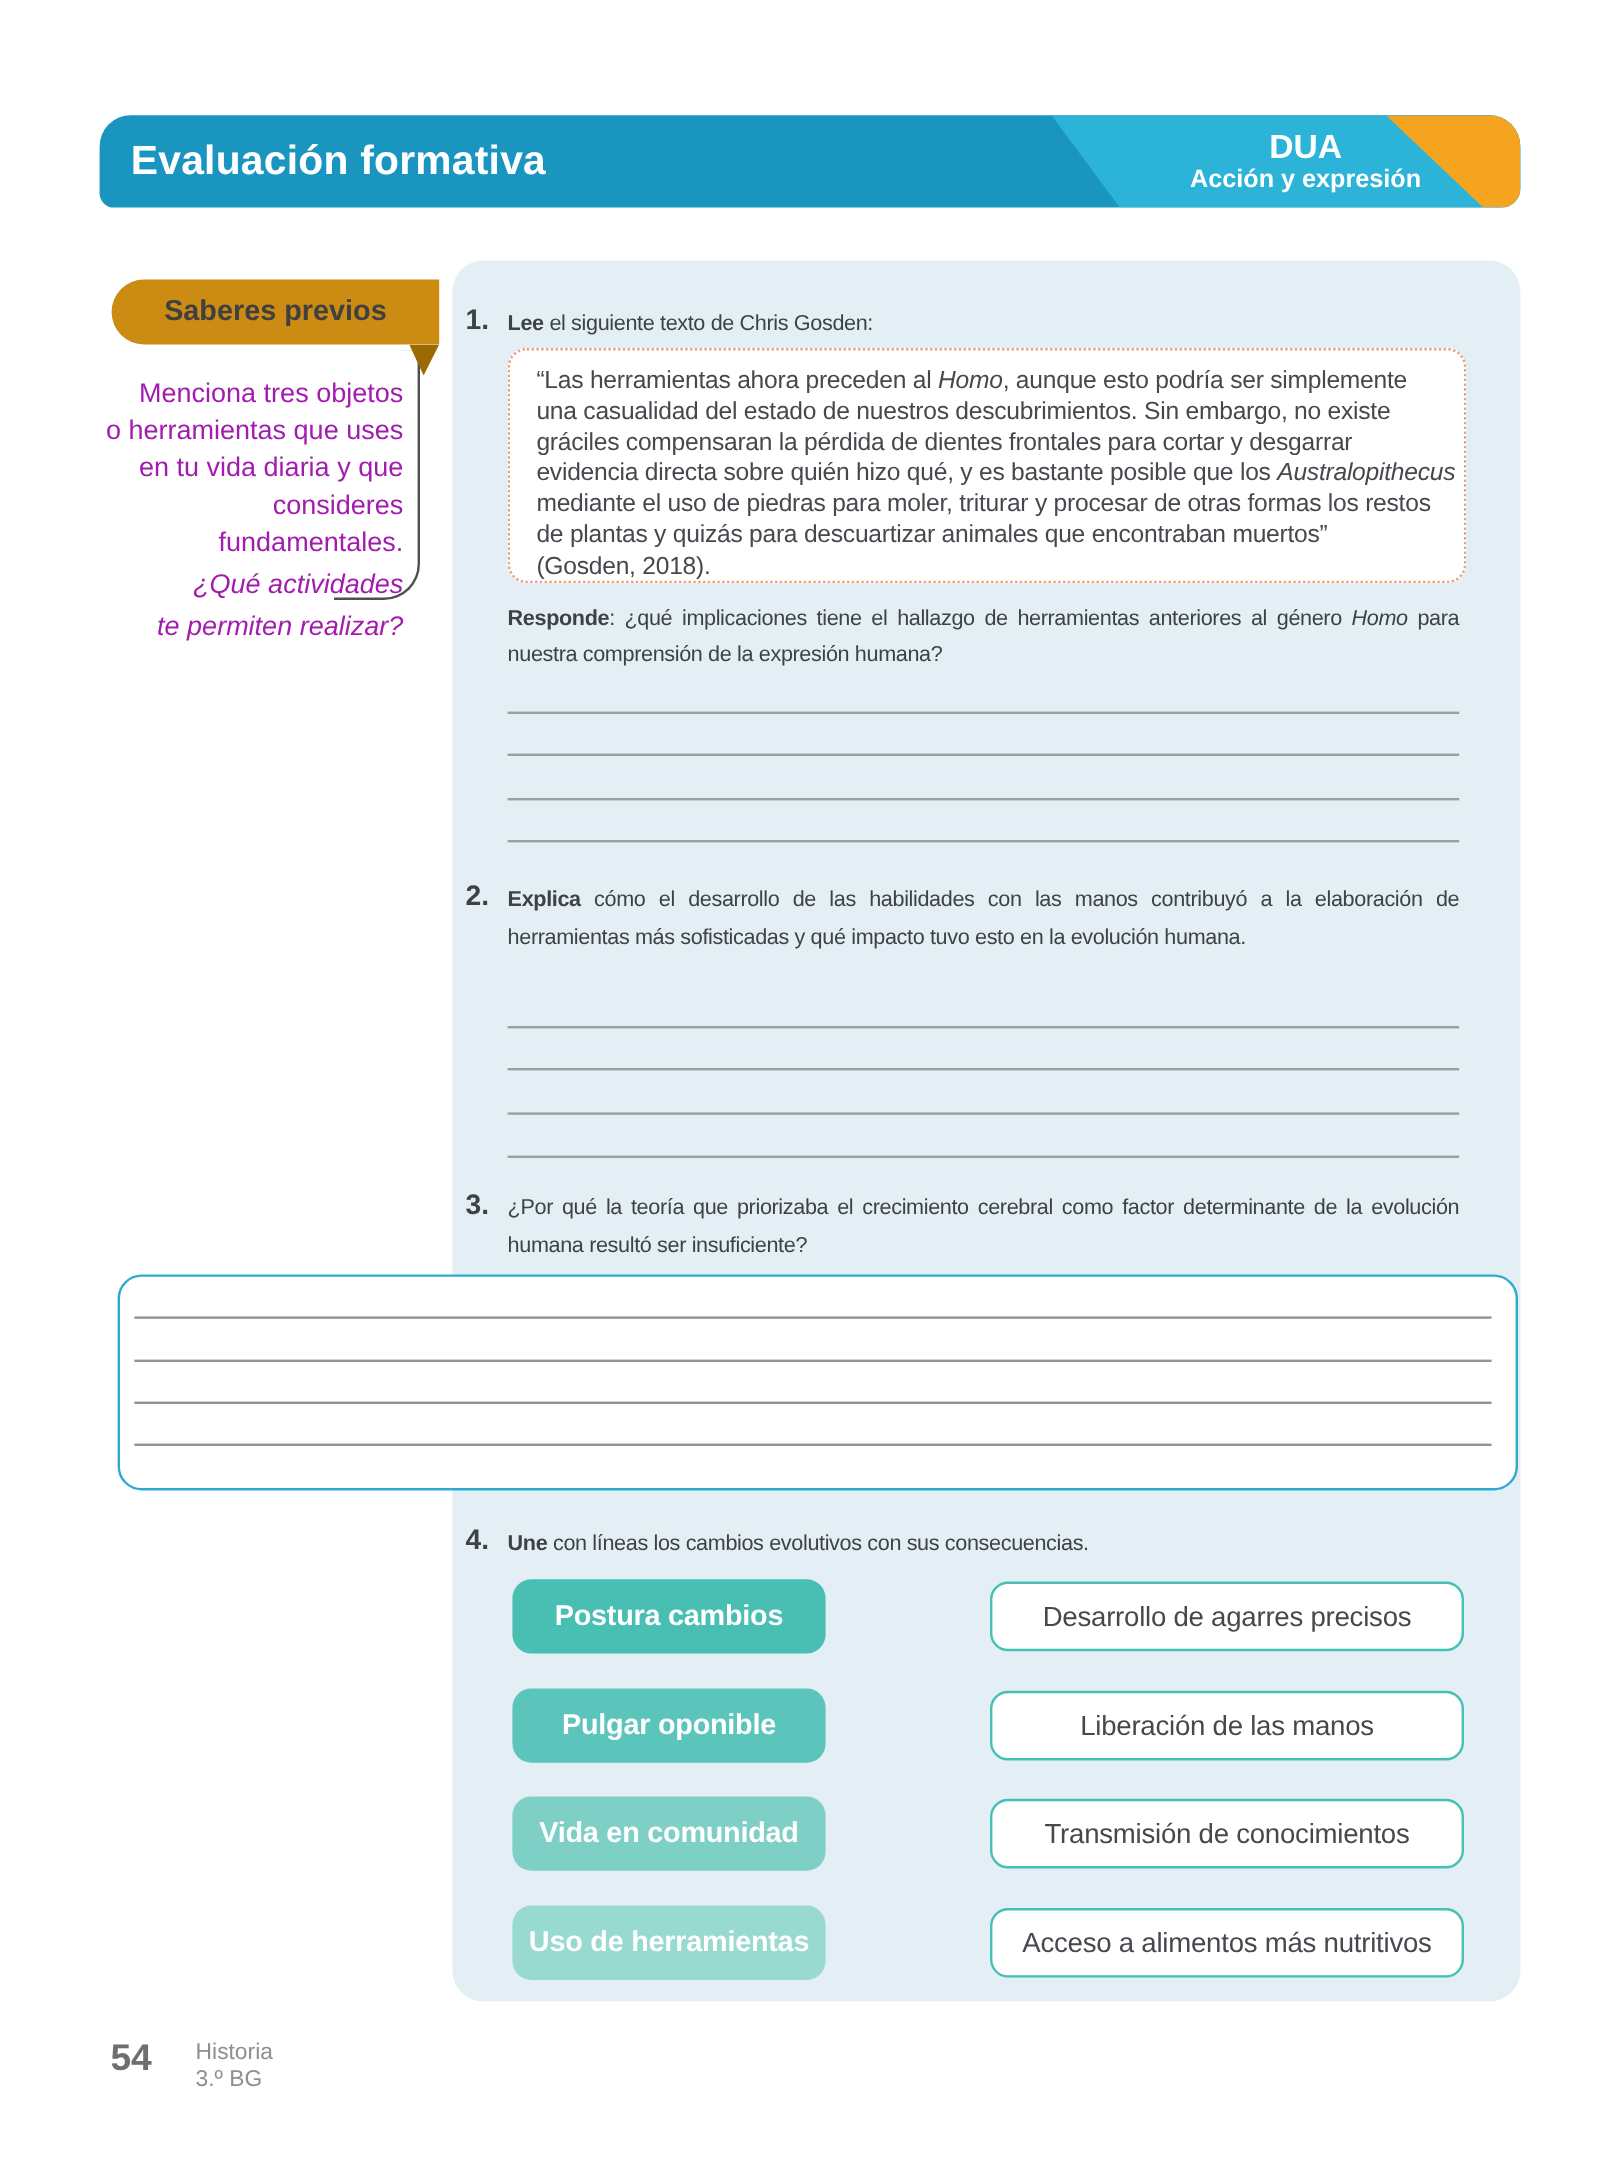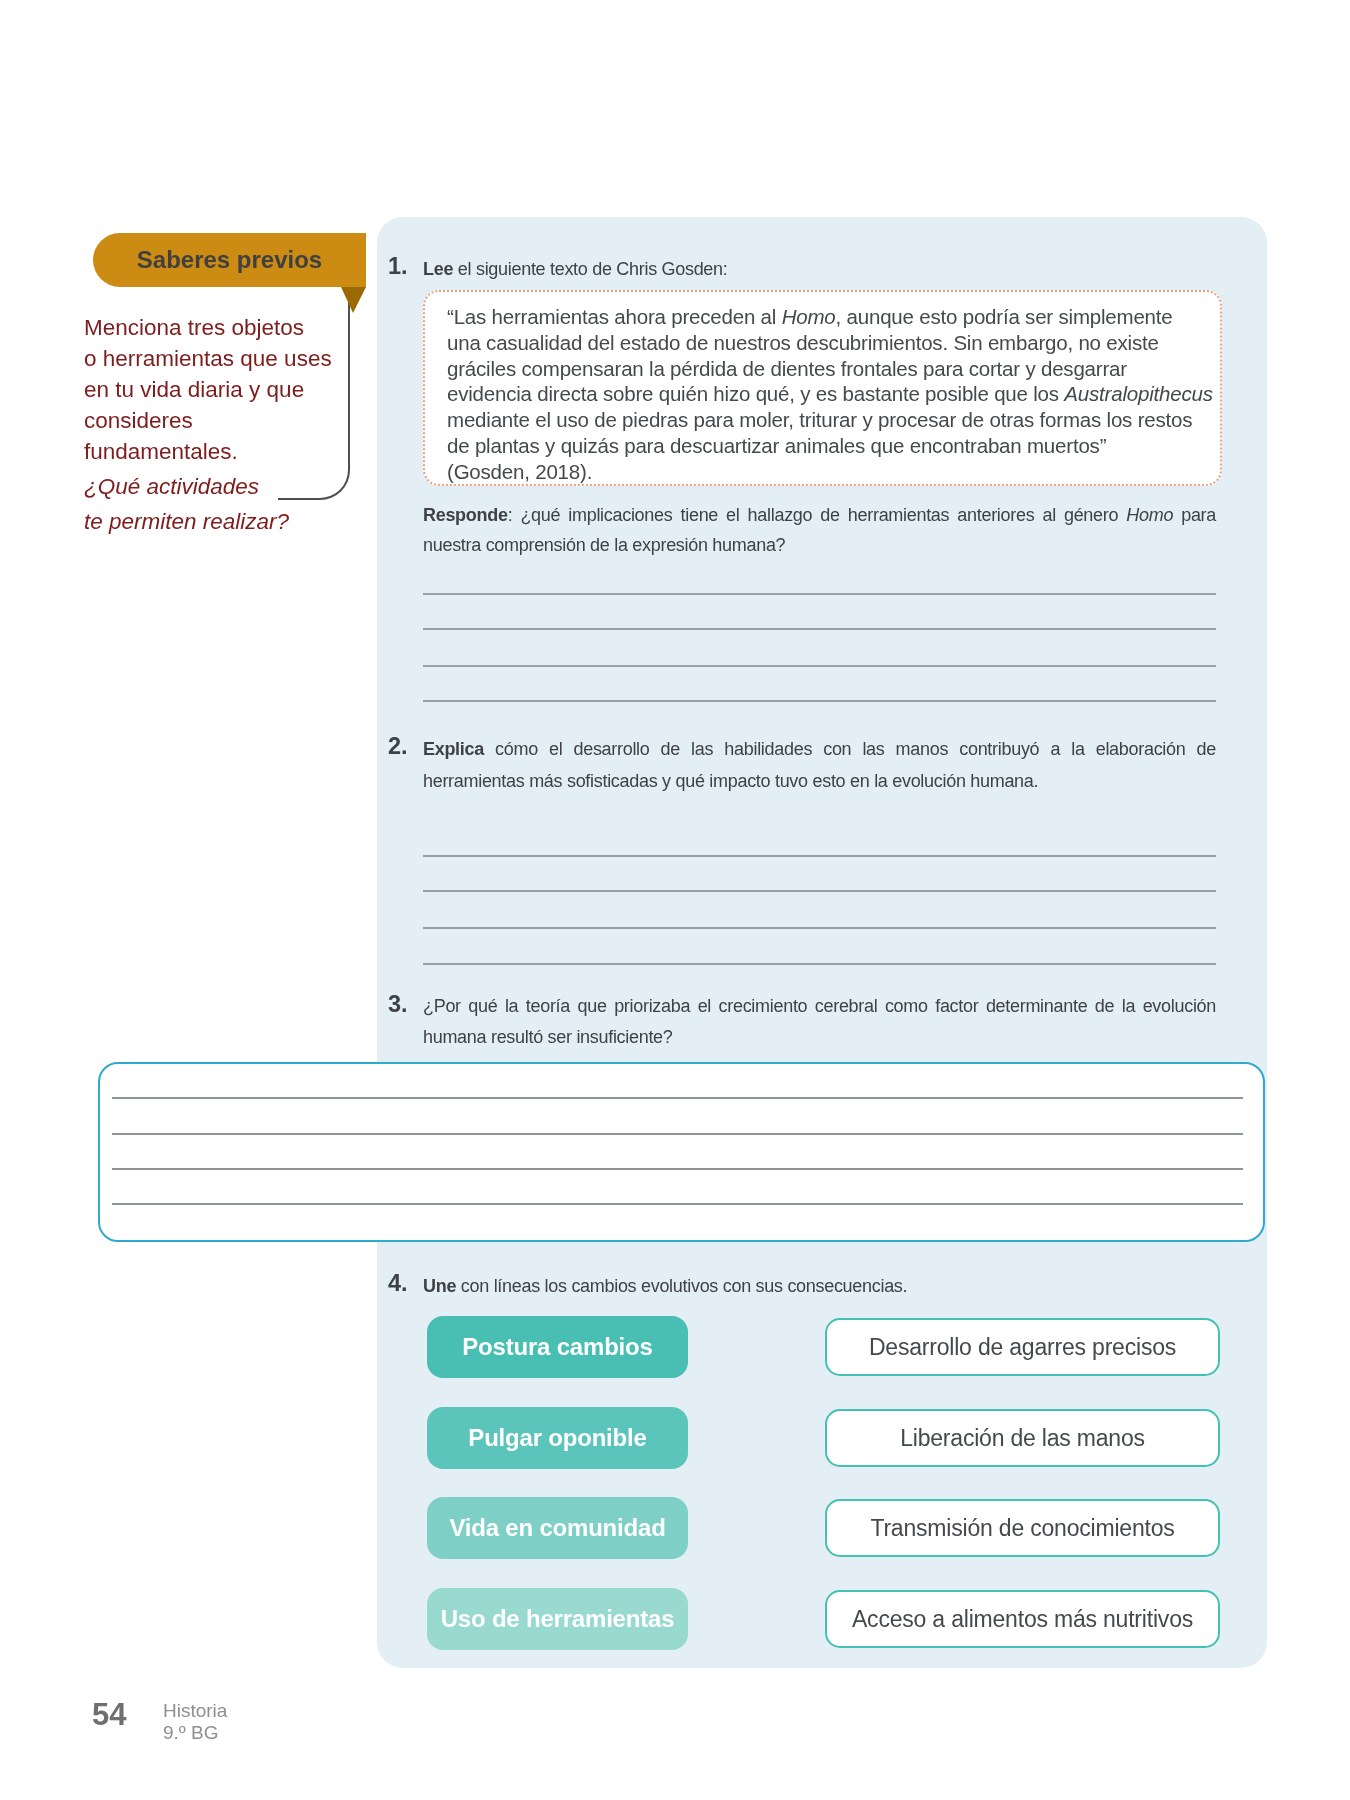--- a/index.html
+++ b/index.html
@@ -22,22 +22,22 @@
 
   
   .badge{position:absolute;left:93px;top:233px;width:273px;height:54px;background:#cc8b12;
          border-radius:27px 0 0 27px;display:flex;align-items:center;justify-content:center;
          color:#404040;font-size:24px;font-weight:700;z-index:3;}
   .badge-fold{position:absolute;left:341px;top:287px;width:25px;height:26px;background:#9c6a02;
          clip-path:polygon(0 0,100% 0,48% 100%);z-index:2;}
   .bubble-line{position:absolute;left:278px;top:292px;width:70px;height:206px;
          border-right:2px solid #4f4f4f;border-bottom:2px solid #4f4f4f;
          border-bottom-right-radius:30px;z-index:1;}
-  .side-text{position:absolute;left:84px;top:312px;width:252px;
-         font-size:22.5px;line-height:31px;color:#7f1d1d;}
+  .side-text{position:absolute;left:84px;top:312px;width:252px;text-align:right;
+         font-size:22.5px;line-height:31px;color:#a21caf;}
   .side-text .q{font-style:italic;margin-top:4px;}
 
   
   .panel{position:absolute;left:377px;top:217px;width:890px;height:1451px;
          background:#e3eff4;border-radius:26px;}
 
   .qnum{position:absolute;left:388px;width:34px;font-size:23.5px;font-weight:700;color:#3e4247;}
   .qtext{position:absolute;left:423px;width:793px;font-size:18px;line-height:32.4px;
          letter-spacing:-.3px;color:#3e4247;text-align:justify;}
   .b{font-weight:700;}
@@ -68,20 +68,29 @@
 
   
   .footer-num{position:absolute;left:92px;top:1697px;font-size:31px;font-weight:700;color:#6f6f6f;}
   .footer-course{position:absolute;left:163px;top:1700px;font-size:19px;line-height:22px;color:#8f8f8f;}
 </style>
 </head>
 <body>
 
 <div id="page">
 
+  <div class="header">
+    <div class="cyan"></div>
+    <div class="orange"></div>
+    <div class="header-title">Evaluación formativa</div>
+    <div class="dua">
+      <div class="l1">DUA</div>
+      <div class="l2">Acción y expresión</div>
+    </div>
+  </div>
 
   <div class="bubble-line"></div>
   <div class="badge-fold"></div>
   <div class="badge">Saberes previos</div>
   <div class="side-text">
     <div>Menciona tres objetos</div>
     <div>o herramientas que uses</div>
     <div>en tu vida diaria y que</div>
     <div>consideres</div>
     <div>fundamentales.</div>
@@ -137,16 +146,16 @@
   <div class="match-btn" style="top:1588px;background:#98d9d0;">Uso de herramientas</div>
 
   <div class="match-box" style="top:1318px;">Desarrollo de agarres precisos</div>
   <div class="match-box" style="top:1409px;">Liberación de las manos</div>
   <div class="match-box" style="top:1499px;">Transmisión de conocimientos</div>
   <div class="match-box" style="top:1590px;">Acceso a alimentos más nutritivos</div>
 
   <div class="footer-num">54</div>
   <div class="footer-course">
     <div>Historia</div>
-    <div>9.º BG</div>
+    <div>3.º BG</div>
   </div>
 
 </div>
 
 </body></html>

